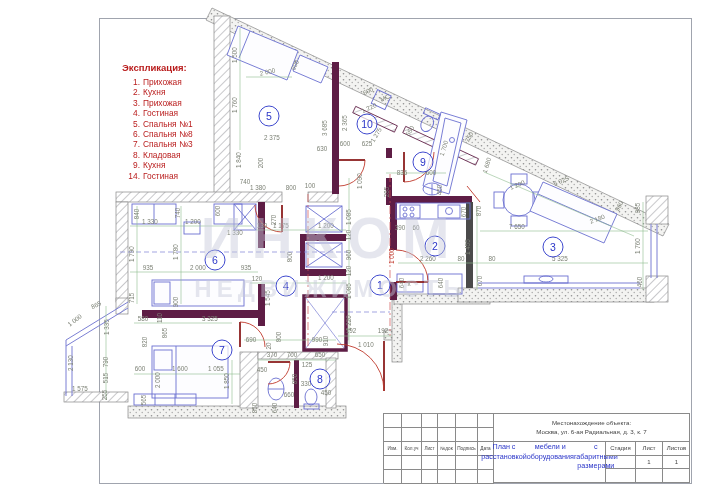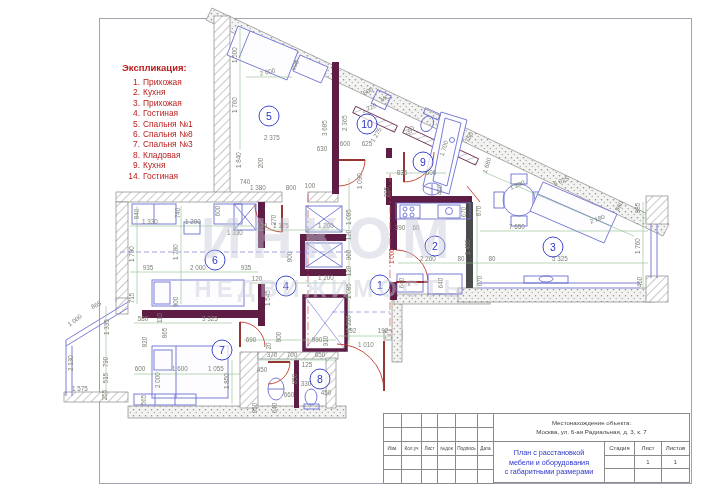--- a/index.html
+++ b/index.html
@@ -23,21 +23,21 @@
             grid-template-columns:18px 20px 16px 18px 22px 16px;grid-auto-rows:14px;
             border-left:1px solid #8a8a8a;border-top:1px solid #8a8a8a}
   .tb .left div{border-right:1px solid #8a8a8a;border-bottom:1px solid #8a8a8a;
                 font-size:4.7px;display:flex;align-items:center;justify-content:center;
                 overflow:hidden;white-space:nowrap}
   .tb .right{width:197px;height:70px;border:1px solid #8a8a8a}
   .tb .loc{height:28px;border-bottom:1px solid #8a8a8a;text-align:center;
            font-size:6.2px;line-height:9px;padding-top:4px}
   .tb .main{display:flex;height:41px}
   .tb .title{width:112px;color:#2a35c8;font-size:7.2px;text-align:center;
-             display:flex;flex-direction:column;justify-content:center;line-height:9.5px;
+             display:flex;flex-direction:row;justify-content:center;line-height:9.5px;
              border-right:1px solid #8a8a8a}
   .tb .cols{flex:1;display:grid;grid-template-columns:30px 27px 27px;grid-auto-rows:13.5px}
   .tb .cols div{border-bottom:1px solid #8a8a8a;border-right:1px solid #8a8a8a;
                 font-size:6px;display:flex;align-items:center;justify-content:center}
   .tb .cols div:nth-child(3n){border-right:none}
   .tb .cols div:nth-child(n+7){border-bottom:none}
 </style>
 </head>
 <body>
 

